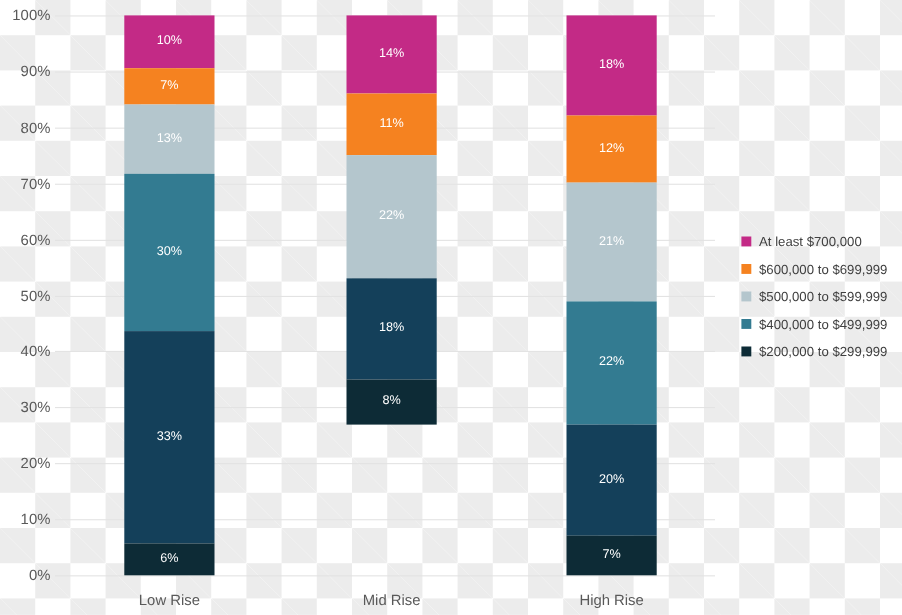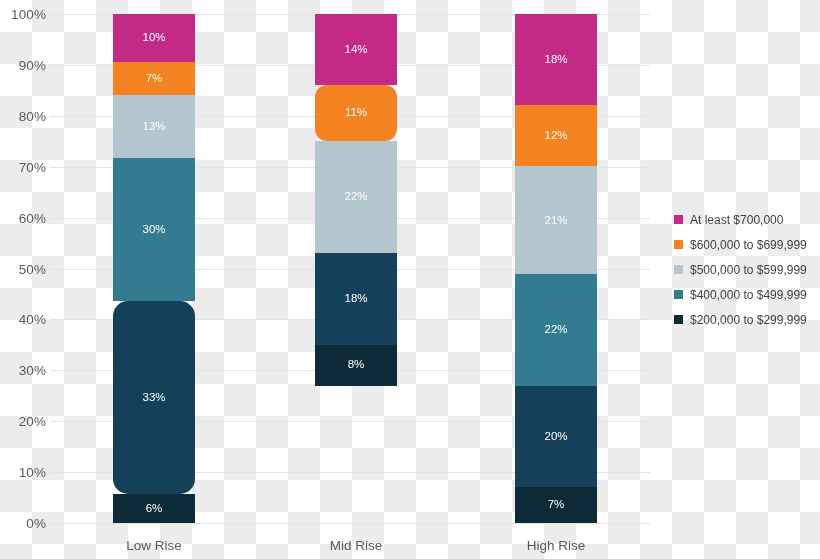--- a/index.html
+++ b/index.html
@@ -173,33 +173,33 @@
         </div>
         <div class="segment" style="background: rgb(245, 130, 32); height: 35.63px;">
           <span class="segment-label">7%</span>
         </div>
         <div class="segment" style="background: rgb(180, 198, 205); height: 66.17px;">
           <span class="segment-label">13%</span>
         </div>
         <div class="segment" style="background: rgb(51, 123, 145); height: 152.7px;">
           <span class="segment-label">30%</span>
         </div>
-        <div class="segment" style="background: rgb(20, 64, 90); height: 205px; border-radius: 15px;">
+        <div class="segment" style="background: rgb(20, 64, 90); height: 205px;">
           <span class="segment-label">33%</span>
         </div>
         <div class="segment" style="background: rgb(13, 43, 54); height: 30.54px;">
           <span class="segment-label">6%</span>
         </div>
       </div>
       <div class="cat-label" style="left: 63px; width: 82px; bottom: 6px; margin-top: 48px;">Low Rise</div>
       <div class="bar-group" style="left: 265px; top: 14px; height: 509px; bottom: auto;">
         <div class="segment" style="background: rgb(195, 42, 134); height: 71.26px;">
           <span class="segment-label">14%</span>
         </div>
-        <div class="segment" style="background: rgb(245, 130, 32); height: 55.99px; border-radius: 12px;">
+        <div class="segment" style="background: rgb(245, 130, 32); height: 55.99px;">
           <span class="segment-label">11%</span>
         </div>
         <div class="segment" style="background: rgb(180, 198, 205); height: 111.98px;">
           <span class="segment-label">22%</span>
         </div>
         <div class="segment" style="background: rgb(20, 64, 90); height: 91.62px;">
           <span class="segment-label">18%</span>
         </div>
         <div class="segment" style="background: rgb(13, 43, 54); height: 40.72px;">
           <span class="segment-label">8%</span>

